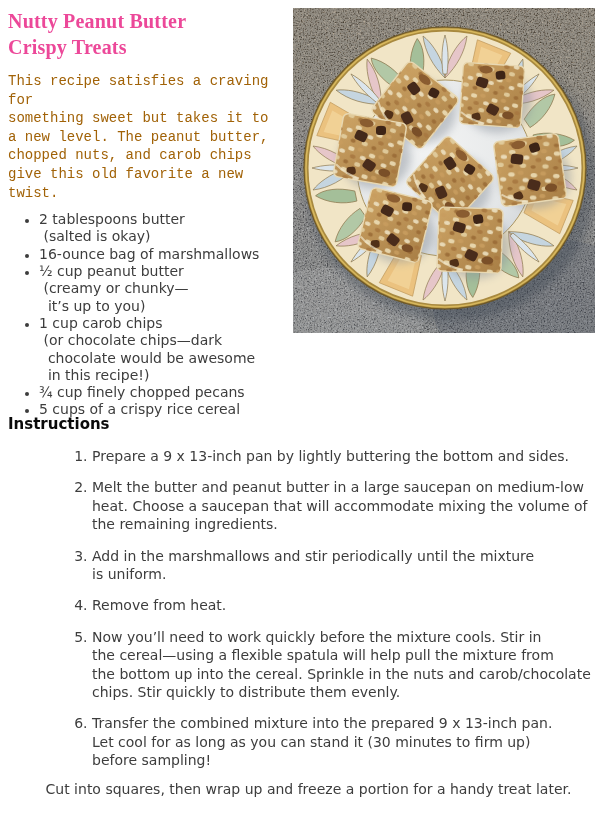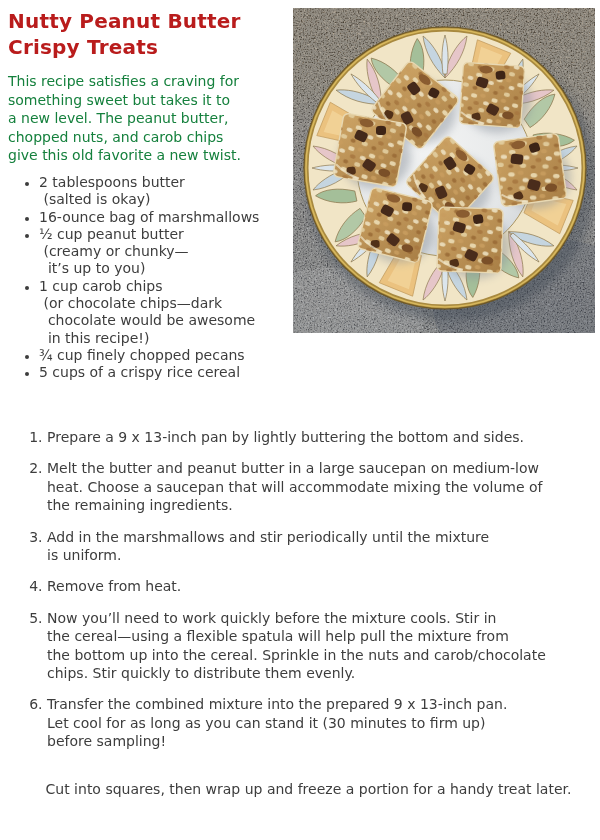--- a/index.html
+++ b/index.html
@@ -2,38 +2,38 @@
 <html><head>
 <meta charset="utf-8">
 <style>
   html,body{margin:0;padding:0;background:#ffffff;}
   .page{
     position:relative;width:600px;height:840px;overflow:hidden;background:#ffffff;
     font-family:"DejaVu Sans","Liberation Sans",sans-serif;color:#3d3d3d;
   }
   .left-col{position:absolute;left:8px;top:8px;width:286px;}
   h1.title{
-    margin:0;font-size:20px;line-height:26px;font-weight:bold;color:#b91c1c;
-    white-space:pre-line;letter-spacing:.2px;
+    margin:0;font-size:20px;line-height:26px;font-weight:bold;color:#ec4899;
+    white-space:pre-line;letter-spacing:.2px;font-family:Liberation Serif, serif;
   }
   p.desc{
-    margin:12px 0 0 0;font-size:14px;line-height:18.6px;color:#15803d;white-space:pre-line;
+    margin:12px 0 0 0;font-size:14px;line-height:18.6px;color:#a16207;white-space:pre-line;font-family:Liberation Mono, monospace;
   }
   h2.sec{margin:0;font-size:15px;line-height:19px;font-weight:bold;color:#0a0a0a;}
   .ing-head{margin-top:15px;}
   ul.ing{margin:9px 0 0 0;padding-left:31px;list-style:disc;}
   ul.ing li{
     font-size:14px;line-height:17.3px;color:#3d3d3d;white-space:pre-wrap;
   }
   ul.ing li::marker{color:#3d3d3d;font-size:12px;}
   figure.photo{position:absolute;left:293px;top:8px;width:302px;height:325px;margin:0;}
   section.instructions{position:absolute;left:8px;top:415px;width:590px;}
   ol.steps{margin:13px 0 0 0;padding-left:39px;}
   ol.steps li{
-    font-size:14px;line-height:18.4px;margin-bottom:13px;color:#3d3d3d;white-space:pre;
+    font-size:14px;line-height:18.4px;margin-bottom:13px;color:#3d3d3d;white-space:pre;margin-left:45px;
   }
   ol.steps li::marker{color:#3d3d3d;}
   section.tip{position:absolute;left:8px;top:774px;width:590px;}
   .tip p{margin:6px 0 0 0;padding-left:11px;font-size:14px;line-height:18.4px;color:#3d3d3d;text-align:center;}
 </style>
 </head>
 <body>
 
 <div class="page">
 
@@ -181,20 +181,21 @@
         <use href="#treat" transform="translate(77,142) rotate(10)"></use>
         <use href="#treat" transform="translate(157,172) rotate(42)"></use>
         <use href="#treat" transform="translate(237,162) rotate(-8) scale(1.02)"></use>
         <use href="#treat" transform="translate(102,217) rotate(14) scale(0.98)"></use>
         <use href="#treat" transform="translate(177,232) rotate(2)"></use>
       </g>
     </svg>
   </figure>
 
   <section class="instructions">
+    <h2 class="sec">Instructions</h2>
     <ol class="steps">
       <li>Prepare a 9 x 13-inch pan by lightly buttering the bottom and sides.</li>
       <li>Melt the butter and peanut butter in a large saucepan on medium-low
 heat. Choose a saucepan that will accommodate mixing the volume of
 the remaining ingredients.</li>
       <li>Add in the marshmallows and stir periodically until the mixture
 is uniform.</li>
       <li>Remove from heat.</li>
       <li>Now you’ll need to work quickly before the mixture cools. Stir in
 the cereal—using a flexible spatula will help pull the mixture from

